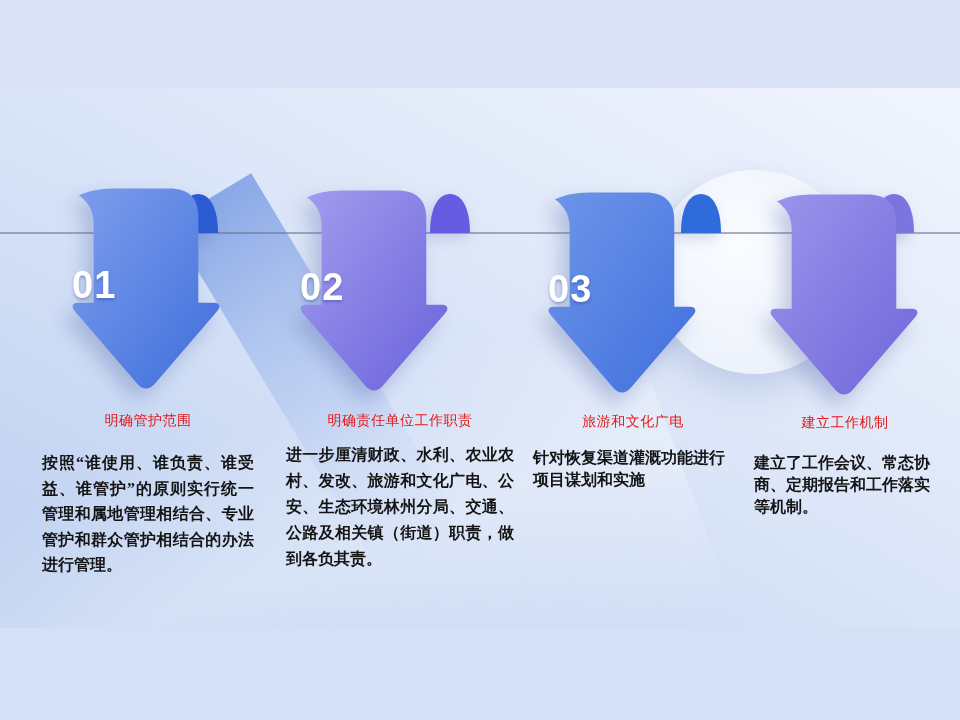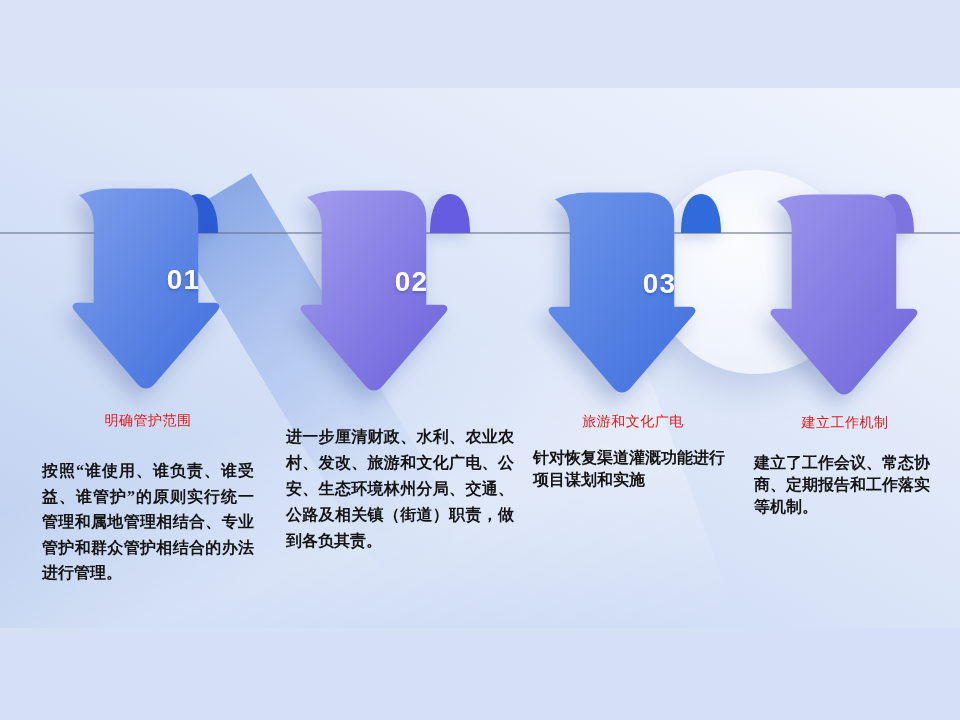--- a/index.html
+++ b/index.html
@@ -25,32 +25,32 @@
   .dome{position:absolute;width:44px;height:40px;filter:drop-shadow(-4px 5px 7px rgba(86,106,170,.25));}
   .dome svg{display:block;width:44px;height:40px;}
   .dm1{left:176px;top:193px;}
   .dm2{left:428px;top:193px;}
   .dm3{left:679px;top:193px;}
   .dm4{left:872px;top:193px;}
   .arrow{position:absolute;width:148px;height:206px;}
   .arrow svg{display:block;width:148px;height:206px;filter:drop-shadow(-8px 10px 10px rgba(86,106,170,.35));}
   .a1{left:72px;top:188px;} .a2{left:300px;top:190px;}
   .a3{left:548px;top:192px;} .a4{left:770px;top:194px;}
-  .num{position:absolute;left:0;top:76px;width:128px;text-align:right;
-       font-size:28px;font-weight:bold;letter-spacing:1px;
+  .num{position:absolute;left:0;top:76px;width:128px;text-align:left;
+       font-size:38px;font-weight:bold;letter-spacing:1px;
        text-shadow:0 2px 3px rgba(25,55,140,.35);}
   .col{position:absolute;}
   .c1{left:42px;top:412px;width:212px;}
   .c2{left:286px;top:412px;width:228px;}
   .c3{left:533px;top:413px;width:200px;}
   .c4{left:754px;top:414px;width:182px;}
   .heading{font-size:14px;font-weight:normal;text-align:center;letter-spacing:.5px;}
   .body-text{font-family:"Liberation Serif",serif;font-weight:bold;font-size:16px;
        text-align:justify;text-justify:inter-ideograph;}
-  .c1 .body-text{margin-top:28px;line-height:1.6;}
+  .c1 .body-text{margin-top:20px;line-height:1.6;}
   .c2 .body-text{margin-top:12px;line-height:1.62;}
   .c3 .body-text{margin-top:16px;line-height:1.38;text-align:left;}
   .c4 .body-text{margin-top:20px;line-height:1.38;text-align:left;}
 </style>
 </head>
 <body>
 
 <div class="band band-top" style="background: rgb(217, 226, 247);"></div>
 <div class="main-area">
   <div class="bg-highlight"></div>
@@ -132,20 +132,21 @@
       </defs>
     <path d="M7 7 C20 1,33 0,46 0 L99 0 C117 0,128 9,128 27 L128 116 L144 116 C149.5 116,151 120,147.5 124 L83 199 C78.5 204,71.5 204,67 199 L2.5 124 C-1 120,0.5 116,6 116 L22 116 L22 36 C22 21,15 13,7 7 Z" fill="url(#g4)"></path>
   </svg>
 </div>
 
 <div class="col c1">
   <div class="heading" style="color: rgb(226, 24, 24);">明确管护范围</div>
   <div class="body-text" style="color: rgb(20, 20, 20);">按照“谁使用、谁负责、谁受益、谁管护”的原则实行统一管理和属地管理相结合、专业管护和群众管护相结合的办法进行管理。</div>
 </div>
 <div class="col c2">
+  <div class="heading" style="color: rgb(226, 24, 24);">明确责任单位工作职责</div>
   <div class="body-text" style="color: rgb(20, 20, 20);">进一步厘清财政、水利、农业农村、发改、旅游和文化广电、公安、生态环境林州分局、交通、公路及相关镇（街道）职责，做到各负其责。</div>
 </div>
 <div class="col c3">
   <div class="heading" style="color: rgb(226, 24, 24);">旅游和文化广电</div>
   <div class="body-text" style="color: rgb(20, 20, 20);">针对恢复渠道灌溉功能进行项目谋划和实施</div>
 </div>
 <div class="col c4">
   <div class="heading" style="color: rgb(226, 24, 24);">建立工作机制</div>
   <div class="body-text" style="color: rgb(20, 20, 20);">建立了工作会议、常态协商、定期报告和工作落实等机制。</div>
 </div>

